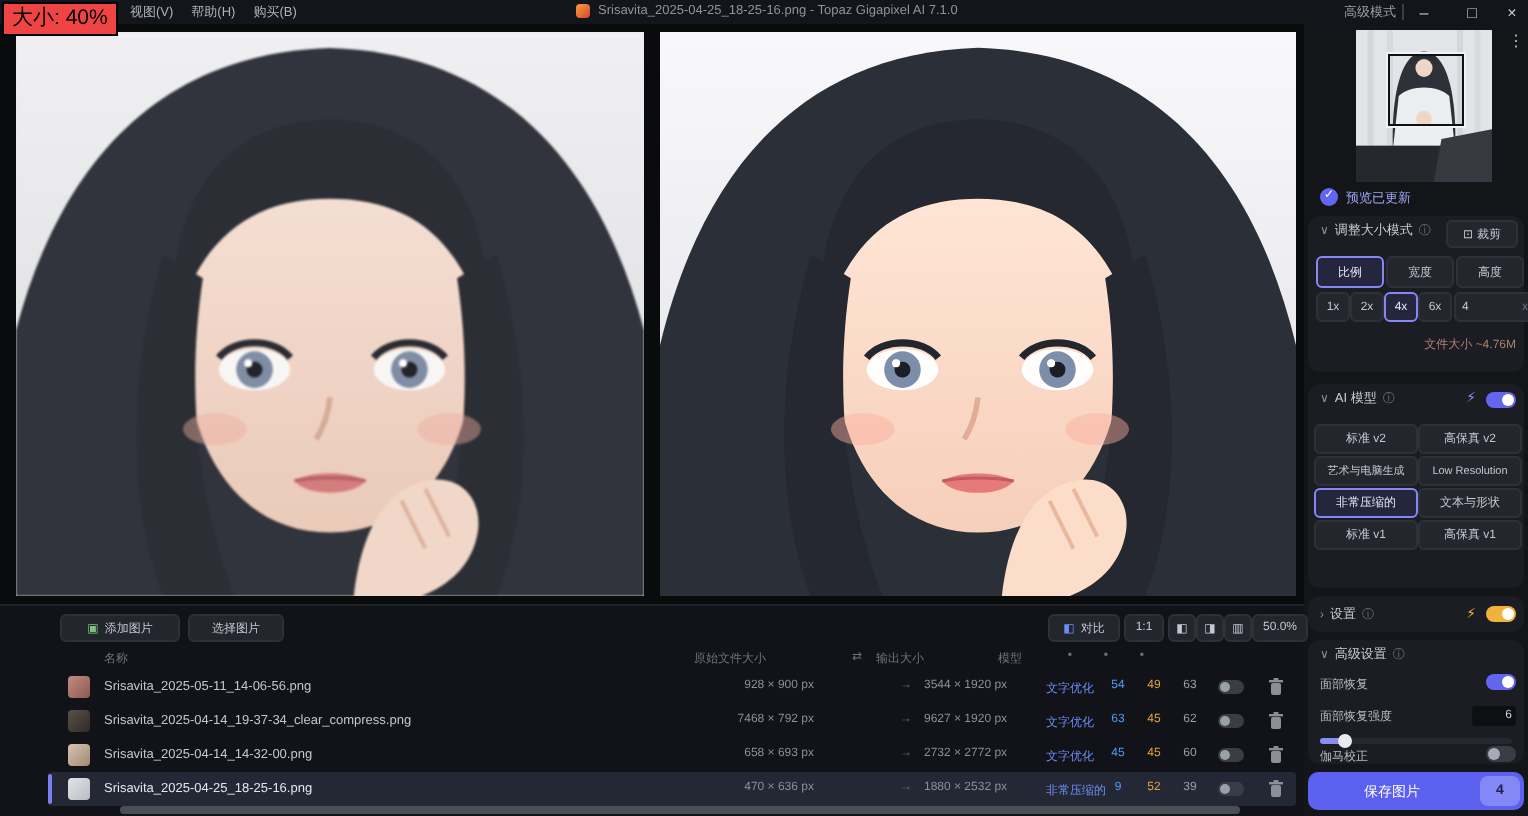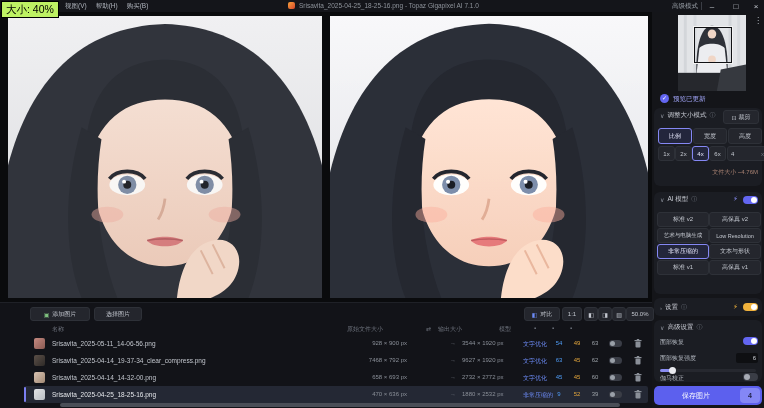--- a/index.html
+++ b/index.html
@@ -9,21 +9,21 @@
   
   #titlebar{left:0;top:0;width:764px;height:12px;background:#14151a;border-bottom:1px solid #1f2127;}
   .menu-item{font-size:6.5px;color:#aeb3bb;margin-right:9px;}
   #menus{left:4px;top:2px;display:flex;}
   #title-group{left:288px;top:2px;display:flex;align-items:center;font-size:6.5px;color:#8e939b;}
   #app-logo{width:7px;height:7px;background:linear-gradient(135deg,#f5a13c,#d6452b);border-radius:2px;margin-right:4px;}
   #mode-label{left:672px;top:2px;font-size:6.5px;color:#9aa0a8;}
   .win-btn{top:0;width:16px;height:12px;font-size:8px;color:#c6cad1;display:flex;align-items:center;justify-content:center;}
   #tb-sep{left:701px;top:2px;width:1px;height:8px;background:#3a3d45;}
   
-  #size-tooltip{left:1px;top:1px;background:#bef264;border:1px solid #000;color:#000;
+  #size-tooltip{left:1px;top:1px;background:#ef4444;border:1px solid #000;color:#000;
     font-size:10.5px;line-height:15px;padding:0 4px;z-index:100;}
   
   #canvas{left:0;top:12px;width:652px;height:290px;background:#0a0b0d;}
   .pane{top:4px;height:282px;overflow:hidden;background:#e7e8ea;}
   .pane svg{width:100%;height:100%;display:block;}
   #pane-before{left:8px;width:314px;}
   #pane-before svg{filter:blur(.6px) saturate(.95);}
   #pane-after{left:330px;width:318px;}
   #pane-after svg{filter:contrast(1.07) saturate(1.08);}
   

